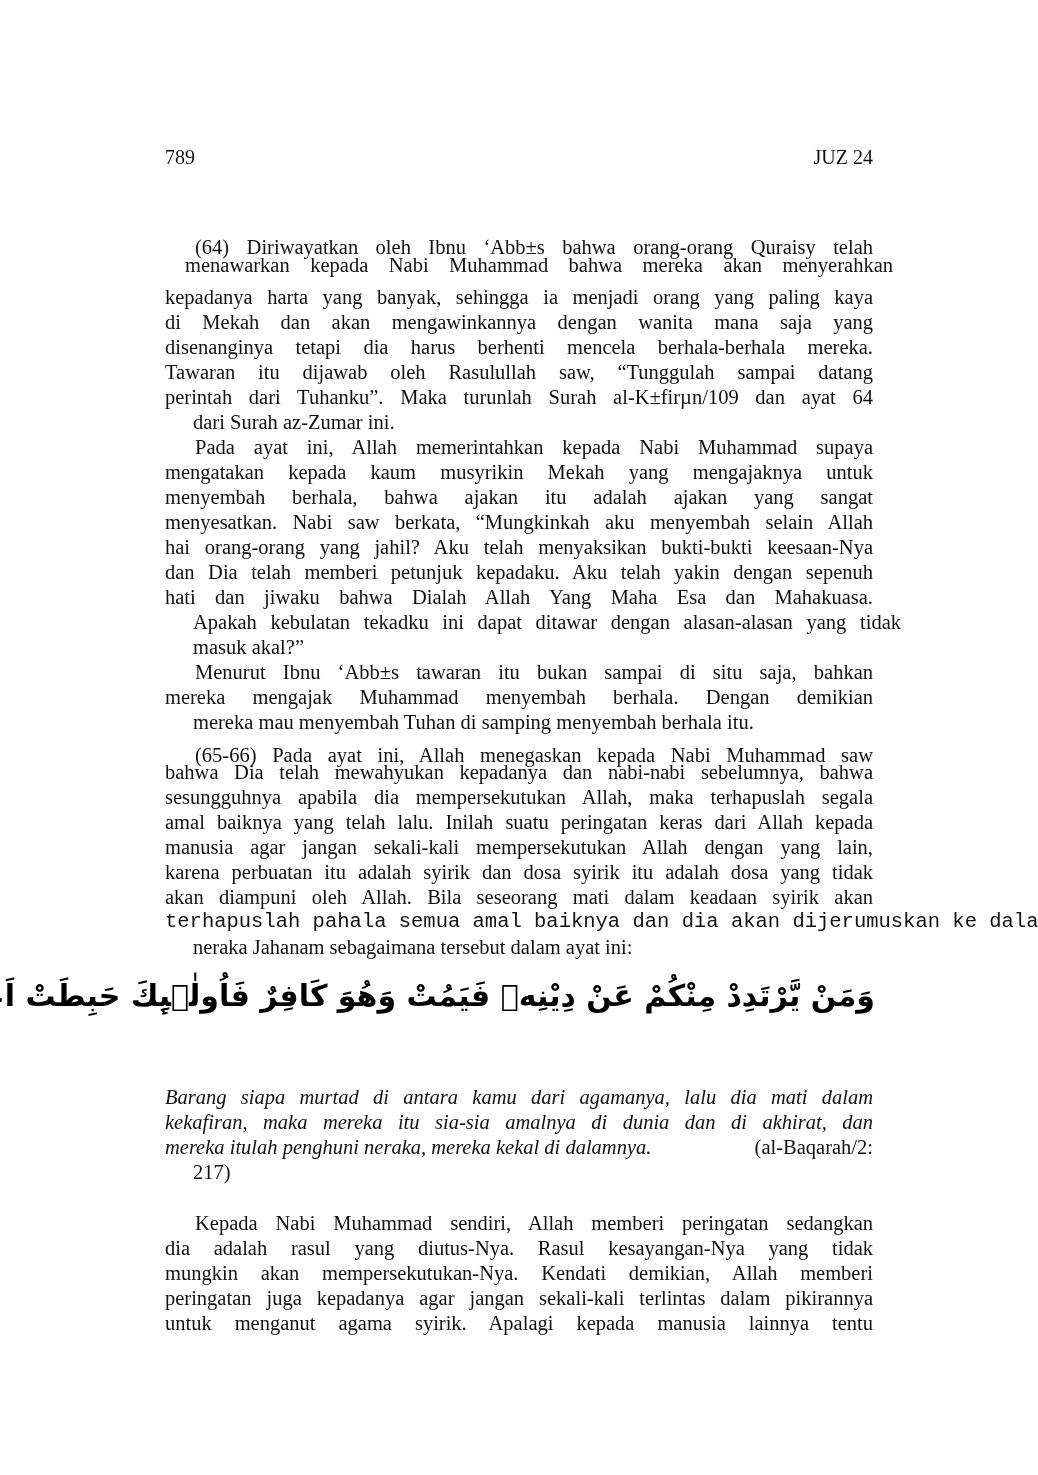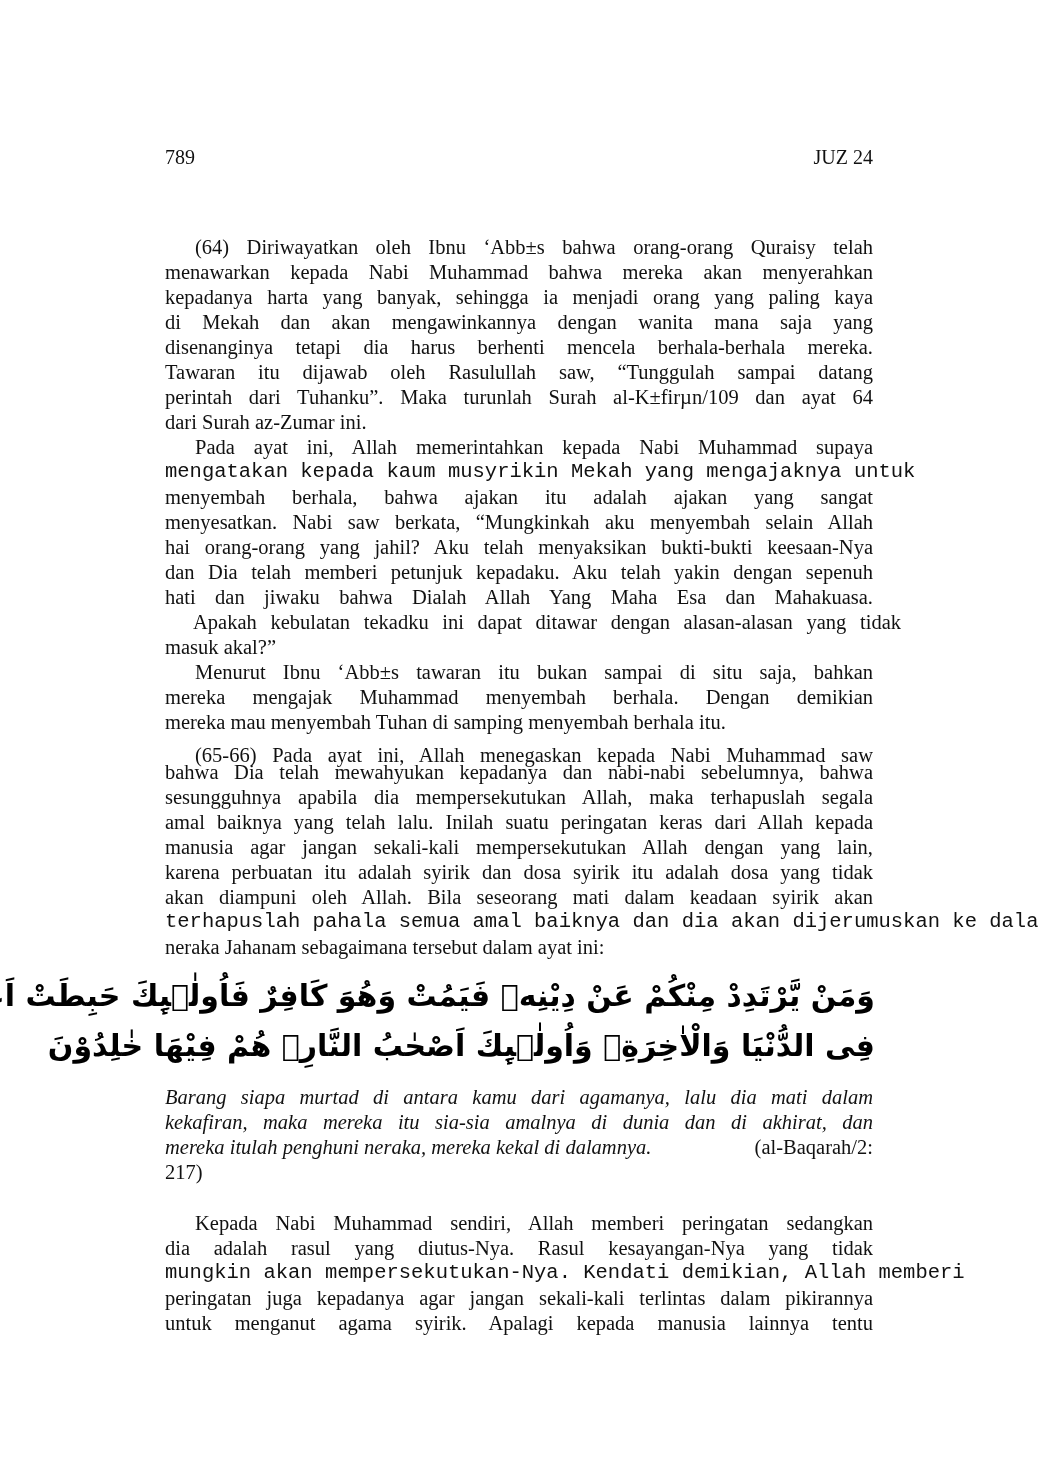--- a/index.html
+++ b/index.html
@@ -7,52 +7,52 @@
          font-family: "Liberation Serif", "DejaVu Serif", serif; color: #111111; }
   .header { position: absolute; top: 146px; left: 165px; width: 708px; height: 26px;
             font-size: 20px; }
   .header span { position: absolute; top: 0; white-space: nowrap; }
   .h-left { left: 0; }
   .h-center { left: 0; right: 0; text-align: center; }
   .h-right { right: 0; }
   .body-text { position: absolute; left: 165px; width: 708px; font-size: 20.5px; }
   .ln { position: absolute; left: 0; width: 708px; height: 26px; line-height: 26px;
         white-space: nowrap; text-align: justify; text-align-last: justify; }
-  .ln.last { text-align-last: left; }
+  .ln.last { text-align-last: left; margin-left: 28px; }
   .ln.indent { left: 30px; width: 678px; }
   .ital { font-style: italic; }
   .arabic { position: absolute; left: 165px; top: 972px; width: 710px; height: 100px; }
   .ar-line { position: absolute; left: 0; width: 710px; height: 48px; line-height: 48px;
              font-family: "DejaVu Sans", sans-serif; font-size: 30px; font-weight: bold;
              direction: rtl; text-align: justify; text-align-last: justify; white-space: nowrap;
              color: #000; }
   .ar-line.l2 { text-align-last: right; }
 </style>
 </head>
 <body>
 
 <div class="header">
   <span class="h-left">789</span>
   <span class="h-right">JUZ 24</span>
 </div>
 
 <div class="body-text" style="top:234px;">
   <div class="ln indent" style="top:0px;">(64) Diriwayatkan oleh Ibnu ‘Abb±s bahwa orang-orang Quraisy telah</div>
-  <div class="ln" style="top:25px;">menawarkan kepada Nabi Muhammad bahwa mereka akan menyerahkan</div>
+  <div class="ln" style="top:18px;margin-left:20px;">menawarkan kepada Nabi Muhammad bahwa mereka akan menyerahkan</div>
   <div class="ln" style="top:50px;">kepadanya harta yang banyak, sehingga ia menjadi orang yang paling kaya</div>
   <div class="ln" style="top:75px;">di Mekah dan akan mengawinkannya dengan wanita mana saja yang</div>
   <div class="ln" style="top:100px;">disenanginya tetapi dia harus berhenti mencela berhala-berhala mereka.</div>
   <div class="ln" style="top:125px;">Tawaran itu dijawab oleh Rasulullah saw, “Tunggulah sampai datang</div>
   <div class="ln" style="top:150px;">perintah dari Tuhanku”. Maka turunlah Surah al-K±firµn/109 dan ayat 64</div>
   <div class="ln last" style="top:175px;">dari Surah az-Zumar ini.</div>
 </div>
 
 <div class="body-text" style="top:434px;">
   <div class="ln indent" style="top:0px;">Pada ayat ini, Allah memerintahkan kepada Nabi Muhammad supaya</div>
-  <div class="ln" style="top:25px;font-family:Liberation Mono, monospace;">mengatakan kepada kaum musyrikin Mekah yang mengajaknya untuk</div>
+  <div class="ln" style="top:25px;">mengatakan kepada kaum musyrikin Mekah yang mengajaknya untuk</div>
   <div class="ln" style="top:50px;">menyembah berhala, bahwa ajakan itu adalah ajakan yang sangat</div>
   <div class="ln" style="top:75px;">menyesatkan. Nabi saw berkata, “Mungkinkah aku menyembah selain Allah</div>
   <div class="ln" style="top:100px;">hai orang-orang yang jahil? Aku telah menyaksikan bukti-bukti keesaan-Nya</div>
   <div class="ln" style="top:125px;">dan Dia telah memberi petunjuk kepadaku. Aku telah yakin dengan sepenuh</div>
   <div class="ln" style="top:150px;">hati dan jiwaku bahwa Dialah Allah Yang Maha Esa dan Mahakuasa.</div>
   <div class="ln" style="top:175px;margin-left:28px;">Apakah kebulatan tekadku ini dapat ditawar dengan alasan-alasan yang tidak</div>
   <div class="ln last" style="top:200px;">masuk akal?”</div>
 </div>
 
 <div class="body-text" style="top:659px;">
@@ -68,31 +68,30 @@
   <div class="ln" style="top:75px;">amal baiknya yang telah lalu. Inilah suatu peringatan keras dari Allah kepada</div>
   <div class="ln" style="top:100px;">manusia agar jangan sekali-kali mempersekutukan Allah dengan yang lain,</div>
   <div class="ln" style="top:125px;">karena perbuatan itu adalah syirik dan dosa syirik itu adalah dosa yang tidak</div>
   <div class="ln" style="top:150px;">akan diampuni oleh Allah. Bila seseorang mati dalam keadaan syirik akan</div>
   <div class="ln" style="top:175px;font-family:Liberation Mono, monospace;">terhapuslah pahala semua amal baiknya dan dia akan dijerumuskan ke dalam</div>
   <div class="ln last" style="top:200px;">neraka Jahanam sebagaimana tersebut dalam ayat ini:</div>
 </div>
 
 <div class="arabic">
   <div class="ar-line" style="top:0px;">وَمَنْ يَّرْتَدِدْ مِنْكُمْ عَنْ دِيْنِهٖ فَيَمُتْ وَهُوَ كَافِرٌ فَاُولٰۤىِٕكَ حَبِطَتْ اَعْمَالُهُمْ</div>
-  <div class="ar-line l2" style="top:50px;">فِى الدُّنْيَا وَالْاٰخِرَةِۚ وَاُولٰۤىِٕكَ اَصْحٰبُ النَّارِۚ هُمْ فِيْهَا خٰلِدُوْنَ</div>
 </div>
 
 <div class="body-text" style="top:1084px;">
   <div class="ln ital" style="top:0px;">Barang siapa murtad di antara kamu dari agamanya, lalu dia mati dalam</div>
   <div class="ln ital" style="top:25px;">kekafiran, maka mereka itu sia-sia amalnya di dunia dan di akhirat, dan</div>
   <div class="ln" style="top:50px; text-align:left; text-align-last:left;">
     <span class="ital">mereka itulah penghuni neraka, mereka kekal di dalamnya.</span><span style="position:absolute; right:0;"> (al-Baqarah/2:</span>
   </div>
   <div class="ln last" style="top:75px;">217)</div>
 </div>
 
 <div class="body-text" style="top:1210px;">
   <div class="ln indent" style="top:0px;">Kepada Nabi Muhammad sendiri, Allah memberi peringatan sedangkan</div>
   <div class="ln" style="top:25px;">dia adalah rasul yang diutus-Nya. Rasul kesayangan-Nya yang tidak</div>
-  <div class="ln" style="top:50px;font-family:Liberation Mono, monospace;">mungkin akan mempersekutukan-Nya. Kendati demikian, Allah memberi</div>
+  <div class="ln" style="top:50px;">mungkin akan mempersekutukan-Nya. Kendati demikian, Allah memberi</div>
   <div class="ln" style="top:75px;">peringatan juga kepadanya agar jangan sekali-kali terlintas dalam pikirannya</div>
   <div class="ln" style="top:100px;">untuk menganut agama syirik. Apalagi kepada manusia lainnya tentu</div>
 </div>
 
 </body></html>

